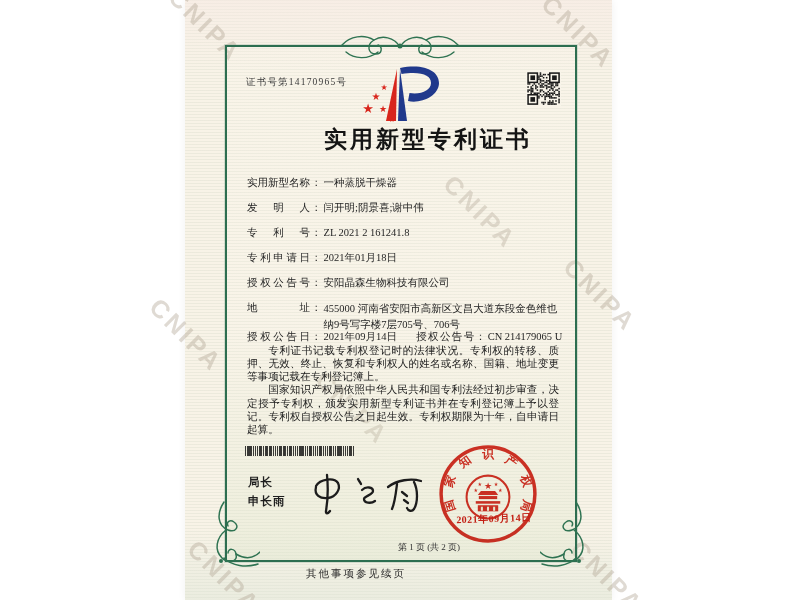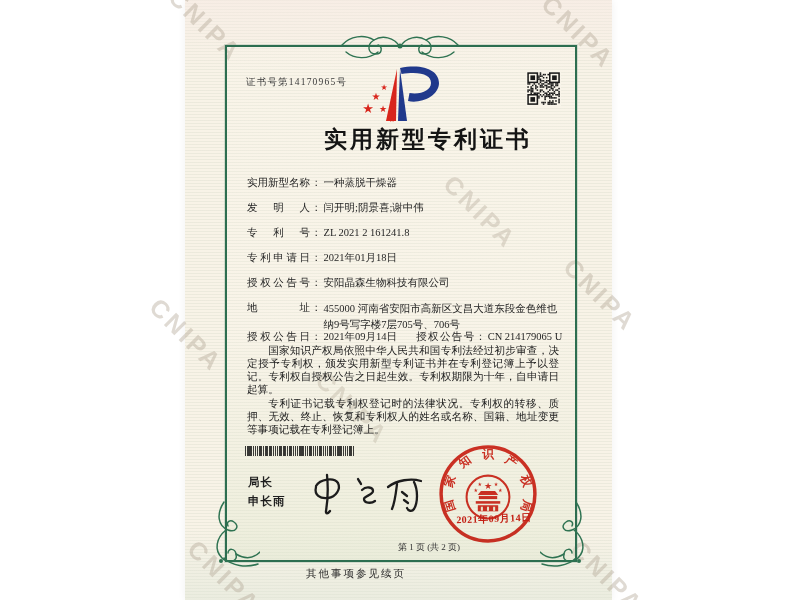--- a/index.html
+++ b/index.html
@@ -302,22 +302,22 @@
   </div>
   <div class="frow" style="top:301px">
     <span class="lbl">地址</span><span class="colon">：</span><span class="val val-wrap">455000 河南省安阳市高新区文昌大道东段金色维也纳9号写字楼7层705号、706号</span>
   </div>
   <div class="frow" style="top:330px">
     <span class="lbl">授权公告日</span><span class="colon">：</span><span class="val val-grant">2021年09月14日</span>
     <span class="lbl2">授权公告号</span><span class="colon">：</span><span class="val">CN 214179065 U</span>
   </div>
 
   <div class="paras">
+    <p>专利证书记载专利权登记时的法律状况。专利权的转移、质押、无效、终止、恢复和专利权人的姓名或名称、国籍、地址变更等事项记载在专利登记簿上。</p>
     <p>国家知识产权局依照中华人民共和国专利法经过初步审查，决定授予专利权，颁发实用新型专利证书并在专利登记簿上予以登记。专利权自授权公告之日起生效。专利权期限为十年，自申请日起算。</p>
-    <p>专利证书记载专利权登记时的法律状况。专利权的转移、质押、无效、终止、恢复和专利权人的姓名或名称、国籍、地址变更等事项记载在专利登记簿上。</p>
   </div>
 
   <div class="barcode"></div>
   <div class="signer-title">局长</div>
   <div class="signer-name">申长雨</div>
 
   <svg class="signature" width="126" height="50" viewBox="0 0 126 50">
     <g stroke="#1c1c1c" stroke-width="2.3" fill="none" stroke-linecap="round" stroke-linejoin="round">
       <path d="M10,16 C14,9 28,7 32,13 C35,19 30,27 22,28 C14,29 8,25 10,17"></path>
       <path d="M21,5 C22,15 22,29 20,41 C19.5,44 22,44 24,41"></path>

